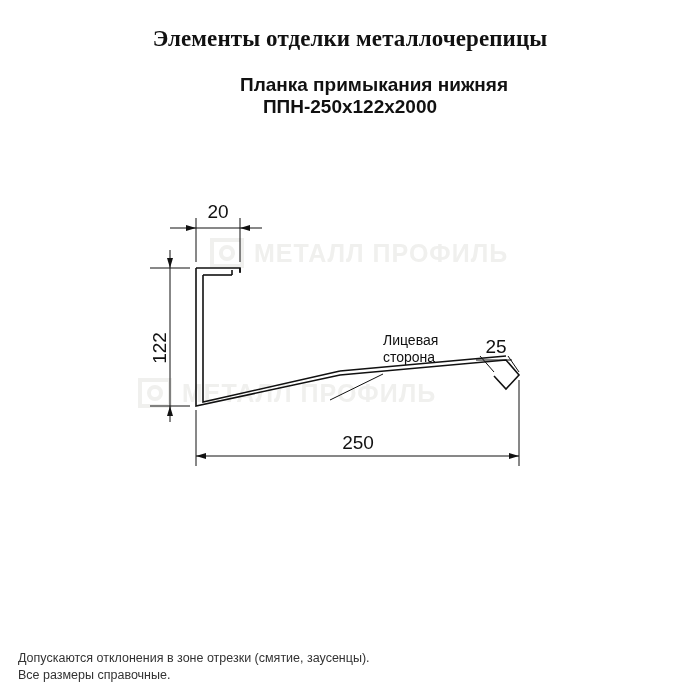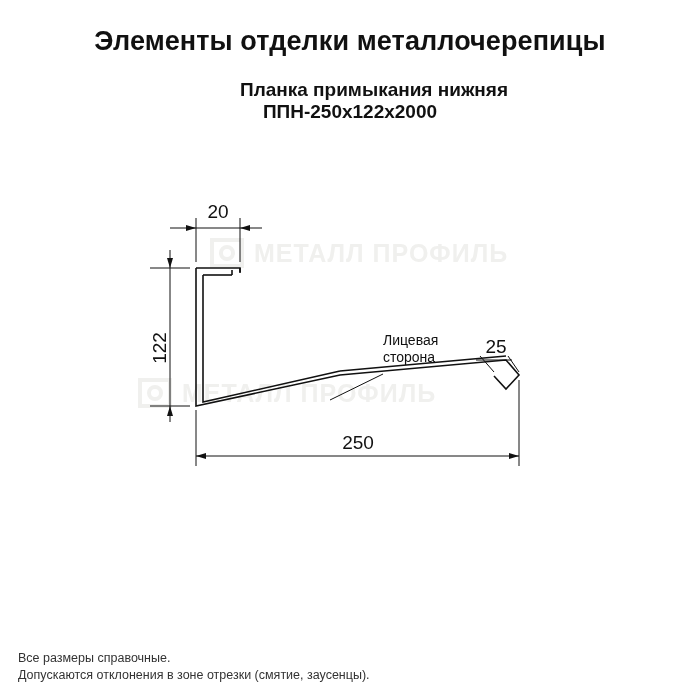--- a/index.html
+++ b/index.html
@@ -21,24 +21,25 @@
     height: 700px;
   }
   .header {
     position: absolute;
     top: 0;
     left: 0;
     width: 700px;
     text-align: center;
   }
   .title-main {
-    font-size: 27px;
+    font-size: 23px;
     font-weight: bold;
     margin-top: 26px;
     letter-spacing: 0.1px;
+    font-family: Liberation Serif, serif;
   }
   .title-sub {
     font-size: 19px;
     font-weight: bold;
     margin-top: 22px;
     margin-left: 48px;
   }
   .title-code {
     font-size: 19px;
     font-weight: bold;
@@ -161,17 +162,17 @@
       <g stroke="#111111" stroke-width="1" fill="none">
         <line x1="330" y1="230" x2="383" y2="204"></line>
       </g>
       <text class="note-label" x="383" y="175">Лицевая</text>
       <text class="note-label" x="383" y="192">сторона</text>
 
     </svg>
   </div>
 
   <div class="footer">
+    <div>Допускаются отклонения в зоне отрезки (смятие, заусенцы).</div>
     <div>Все размеры справочные.</div>
-    <div>Допускаются отклонения в зоне отрезки (смятие, заусенцы).</div>
   </div>
 
 </div>
 
 </body></html>

